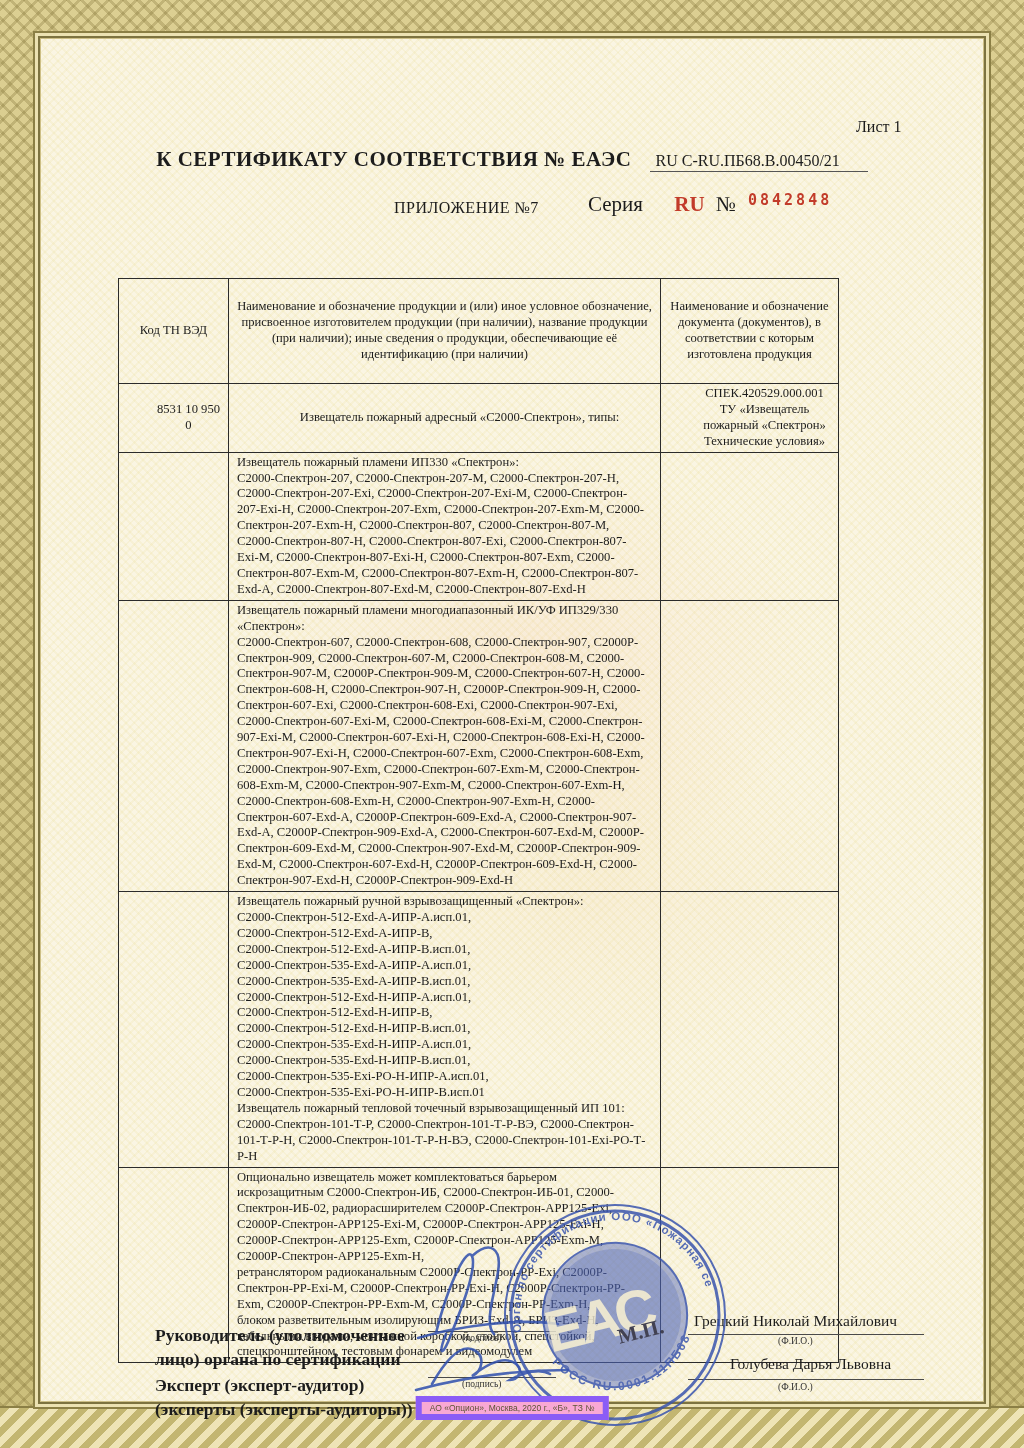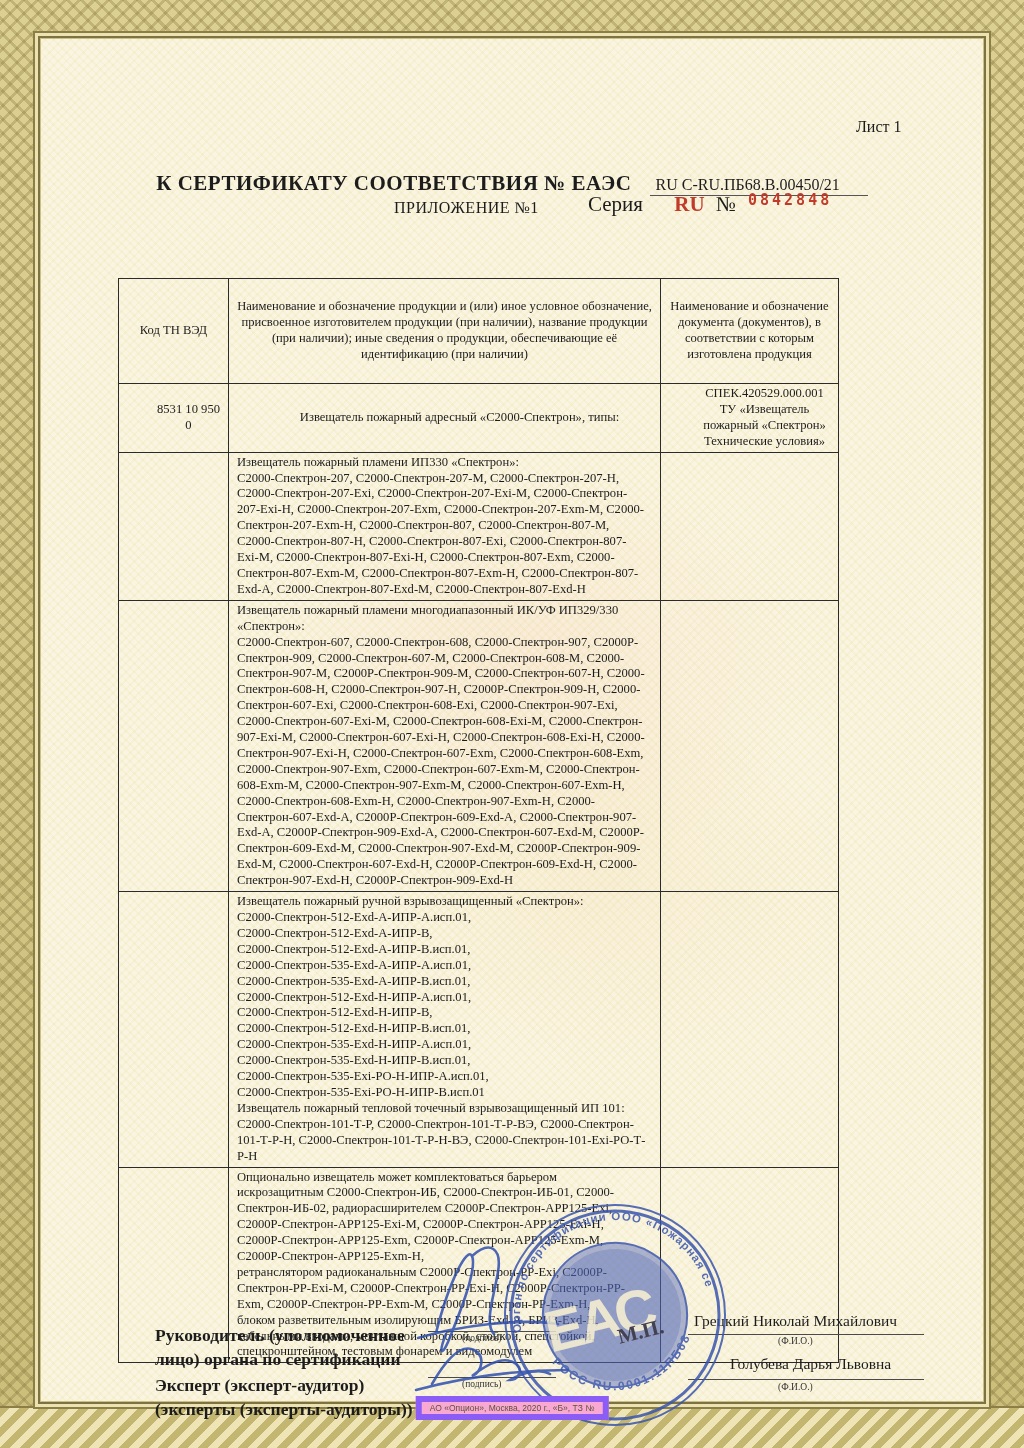--- a/index.html
+++ b/index.html
@@ -32,21 +32,21 @@
     width:660px; height:52px; background:linear-gradient(#b3a75f,#a2964e);
     border:2px solid #645a28; border-radius:8px;
     box-shadow:inset 0 0 0 3px #d6cb8e, 0 0 0 2px #efe6bc;
     display:flex; align-items:center; justify-content:center;}
   .banner span{font-family:"Liberation Sans", sans-serif; font-weight:bold; font-size:31px;
     letter-spacing:1px; color:#fdfbec; text-shadow:2px 2px 0 #6e6330, -1px -1px 0 #8d8142; white-space:nowrap;}
 
   .abs{position:absolute;}
   .doc-title{top:103px; left:0; width:100%; text-align:center; font-size:34px; font-weight:bold; letter-spacing:2px;}
   .sheet{top:118px; left:856px; font-size:16px;}
-  .cert-row{top:171px; left:0; width:100%; text-align:center; white-space:nowrap;}
+  .cert-row{top:147px; left:0; width:100%; text-align:center; white-space:nowrap;}
   .cert-title{font-size:21px; font-weight:bold; letter-spacing:0.5px;}
   .cert-number{font-size:16px; margin-left:14px; border-bottom:1px solid #555; padding:0 28px 2px 6px;}
   .annex{top:199px; left:394px; font-size:16px; letter-spacing:0.5px;}
   .series{top:192px; left:588px; font-size:21px;}
   .series .red{color:#c23b2a; font-weight:bold; margin-left:26px;}
   .numsign{top:192px; left:716px; font-size:21px;}
   .blanknum{top:191px; left:748px; font-family:"DejaVu Sans Mono", monospace; font-weight:bold;
     font-size:15px; letter-spacing:3px; color:#c23b2a;}
   .subtitle{top:238px; left:0; width:100%; text-align:center; font-size:15.5px;}
 
@@ -97,21 +97,21 @@
   <div class="paper"></div>
 
 
   <div class="abs sheet">Лист 1</div>
 
   <div class="abs cert-row">
     <span class="cert-title">К СЕРТИФИКАТУ СООТВЕТСТВИЯ № ЕАЭС</span>
     <span class="cert-number">RU С-RU.ПБ68.В.00450/21</span>
   </div>
 
-  <div class="abs annex">ПРИЛОЖЕНИЕ №1</div>
+  <div class="abs annex">ПРИЛОЖЕНИЕ №7</div>
   <div class="abs series">
     <span>Серия</span>
     <span class="red">RU</span>
   </div>
   <div class="abs numsign">№</div>
   <div class="abs blanknum">0842848</div>
 
 
   <table class="main">
     <colgroup>

